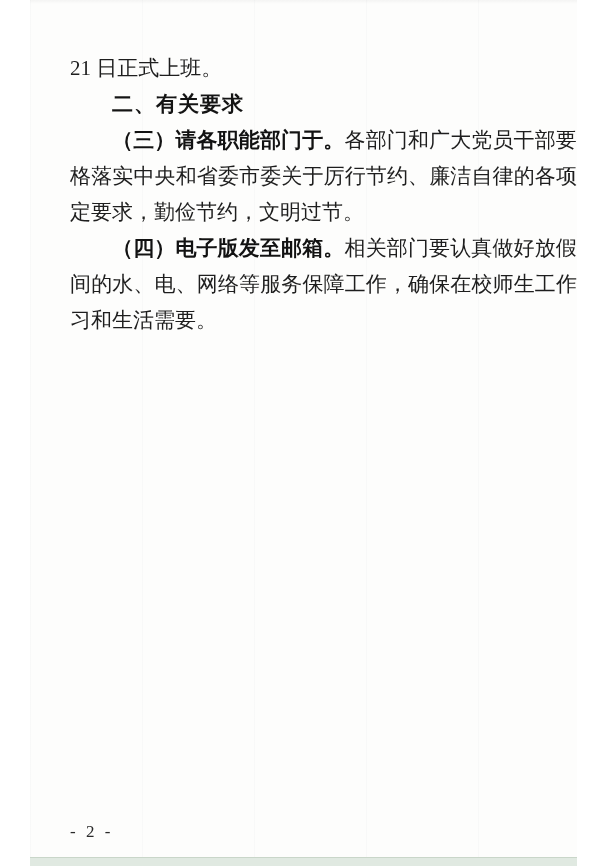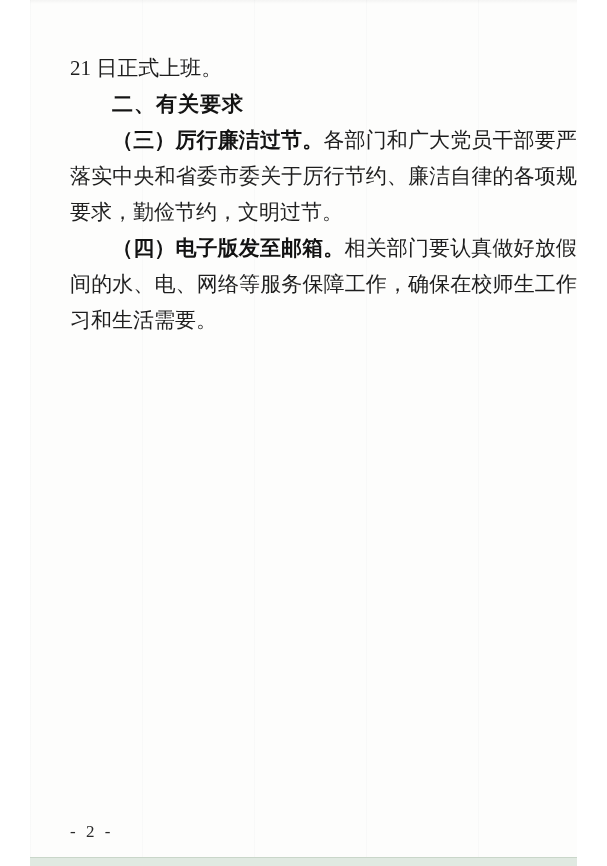--- a/index.html
+++ b/index.html
@@ -76,21 +76,21 @@
 <body>
 
 <div class="page">
   <div class="content">
     <p class="continuation">21 日正式上班。</p>
 
     <p class="section-heading">二、有关要求</p>
 
 
 
-    <p class="para"><span class="lead">（三）厉行廉洁过节。</span><span>各部门和广大党员干部要严格落实中央和省委市委关于厉行节约、廉洁自律的各项规定要求，勤俭节约，文明过节。</span></p>
+    <p class="para"><span class="lead">（三）请各职能部门于。</span><span>各部门和广大党员干部要严格落实中央和省委市委关于厉行节约、廉洁自律的各项规定要求，勤俭节约，文明过节。</span></p>
 
     <p class="para"><span class="lead">（四）电子版发至邮箱。</span><span>相关部门要认真做好放假期间的水、电、网络等服务保障工作，确保在校师生工作学习和生活需要。</span></p>
   </div>
 
   <div class="page-number">- 2 -</div>
 
   <div class="bottom-scan-edge"></div>
 </div>
 
 </body></html>

